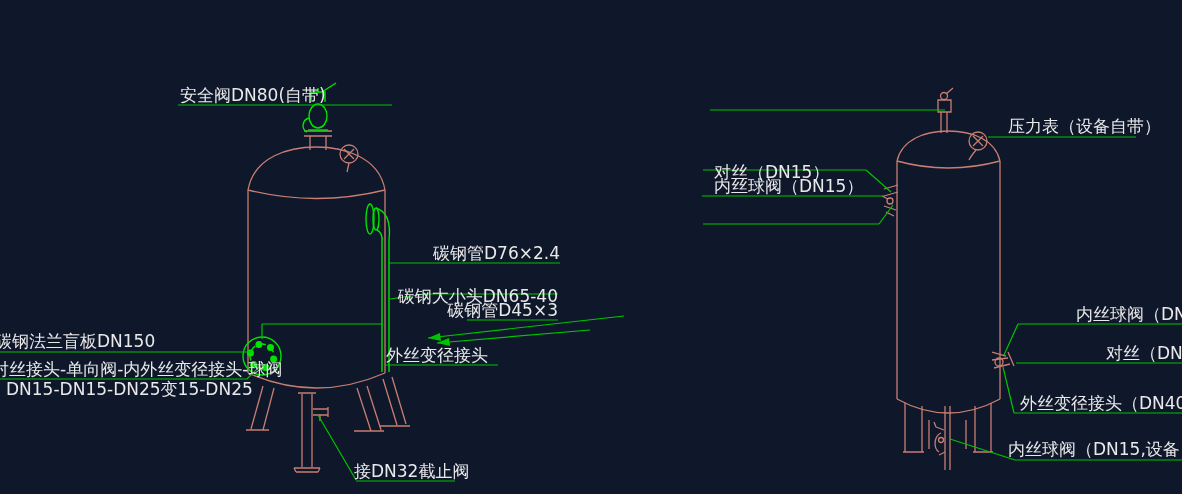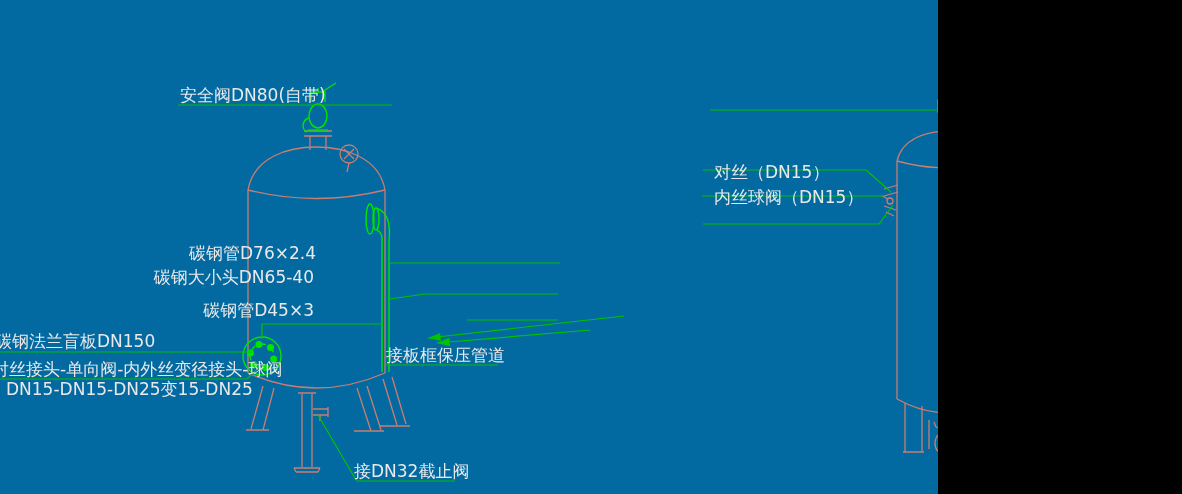--- a/index.html
+++ b/index.html
@@ -1,17 +1,17 @@
 <!DOCTYPE html>
 <html><head>
 <meta charset="utf-8">
 <style>
   html,body{margin:0;padding:0;background:#000;}
   .stage{
-    position:relative;width:938px;height:494px;background:#0369a1;
+    position:relative;width:1182px;height:494px;background:#0f172a;
     overflow:hidden;font-family:"DejaVu Sans",sans-serif;text-align:center;
   }
   .stage svg{position:absolute;left:0;top:0;}
   .lbl{
     position:absolute;color:#e9e9e9;font-size:17px;line-height:1.05;
     white-space:nowrap;letter-spacing:0px;font-family:"DejaVu Sans",sans-serif;
   }
 </style>
 </head>
 <body>
@@ -138,28 +138,29 @@
       <path d="M703,224 L879,224 M879,224 L893,205"></path>
       <path d="M1018,324 L1182,324 M1018,324 L1004,355"></path>
       <path d="M1016,363 L1182,363"></path>
       <path d="M1014,413 L1182,413 M1014,413 L1003,367"></path>
       <path d="M1015,460 L1182,460 M1015,460 L950,439"></path>
     </g>
   </svg>
 
   <div class="lbl" style="left:180px;top:87px">安全阀DN80(自带)</div>
   <div class="lbl" style="right:622px;top:245px">碳钢管D76×2.4</div>
-  <div class="lbl" style="right:624px;top:269px">碳钢大小头DN65-40</div>
+  <div class="lbl" style="right:624px;top:288px">碳钢大小头DN65-40</div>
   <div class="lbl" style="right:624px;top:302px">碳钢管D45×3</div>
-  <div class="lbl" style="left:386px;top:347px">接板框保压管道</div>
+  <div class="lbl" style="left:386px;top:347px">外丝变径接头</div>
   <div class="lbl" style="left:-5px;top:333px">碳钢法兰盲板DN150</div>
   <div class="lbl" style="left:-8px;top:361px">对丝接头-单向阀-内外丝变径接头-球阀</div>
   <div class="lbl" style="left:6px;top:381px">DN15-DN15-DN25变15-DN25</div>
   <div class="lbl" style="left:354px;top:463px">接DN32截止阀</div>
 
+  <div class="lbl" style="left:1008px;top:118px">压力表（设备自带）</div>
   <div class="lbl" style="left:714px;top:164px">对丝（DN15）</div>
-  <div class="lbl" style="left:714px;top:189px">内丝球阀（DN15）</div>
+  <div class="lbl" style="left:714px;top:178px">内丝球阀（DN15）</div>
   <div class="lbl" style="left:1076px;top:306px">内丝球阀（DN15</div>
   <div class="lbl" style="left:1106px;top:345px">对丝（DN15</div>
   <div class="lbl" style="left:1020px;top:395px">外丝变径接头（DN40-15</div>
   <div class="lbl" style="left:1008px;top:441px">内丝球阀（DN15,设备自带</div>
 
 </div>
 
 </body></html>

